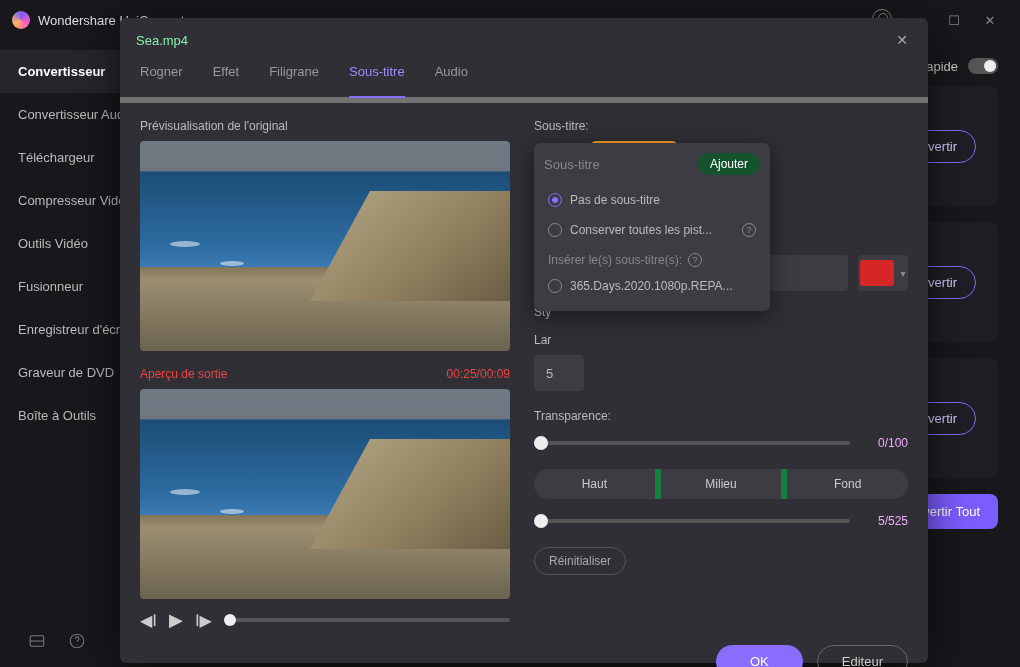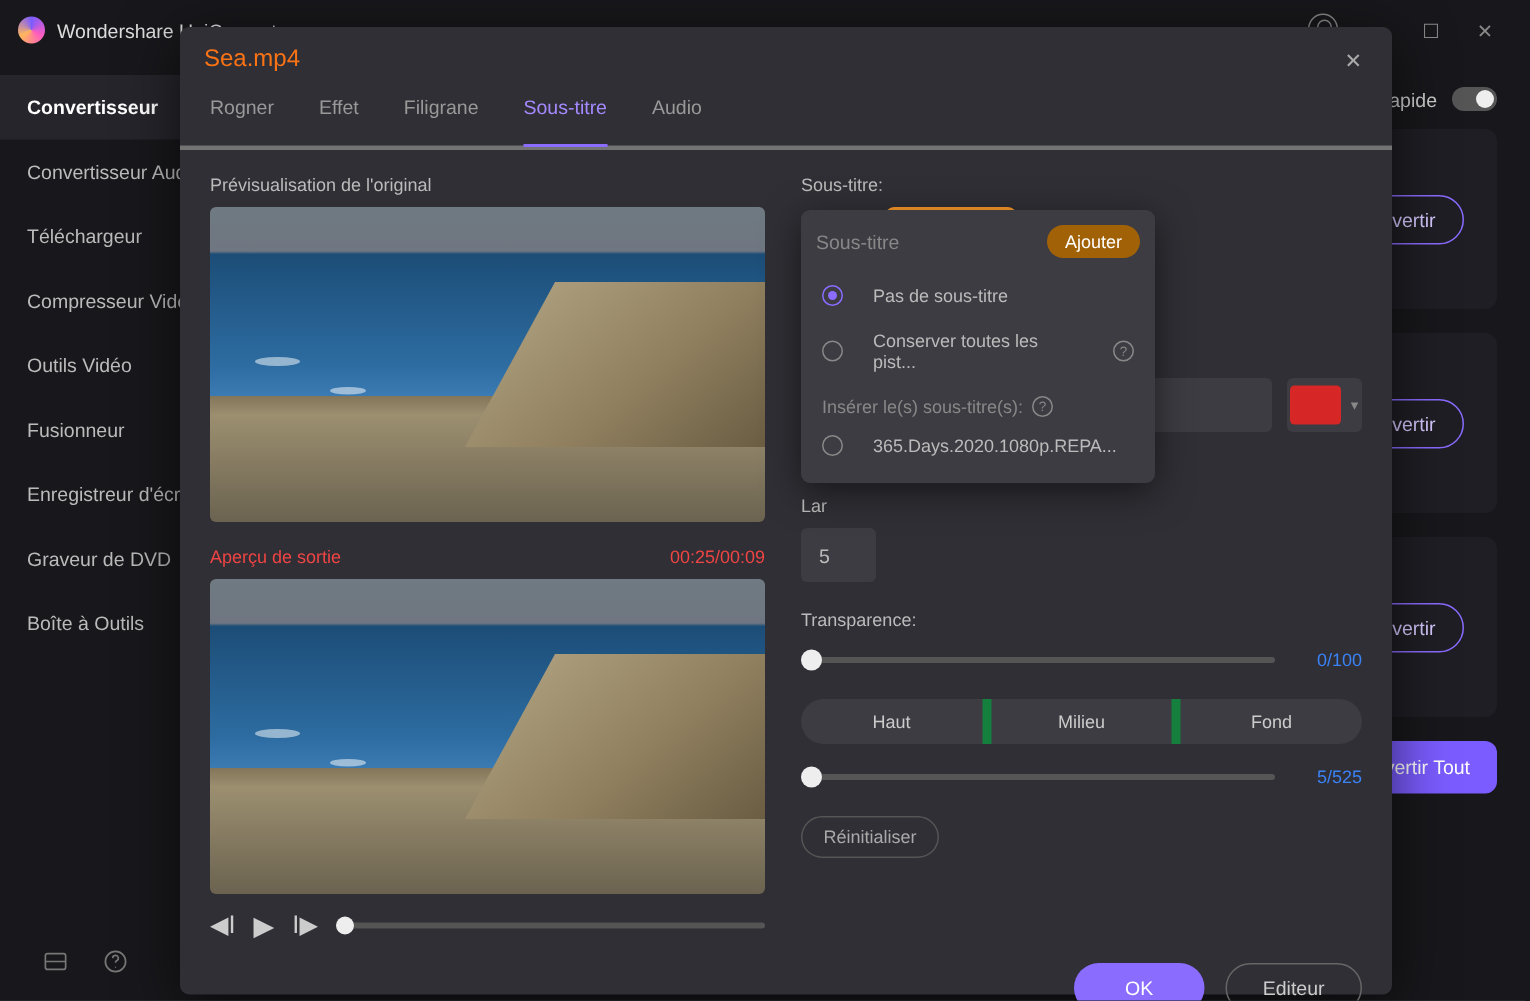--- a/index.html
+++ b/index.html
@@ -29,23 +29,23 @@
   .convert-btn { border:1px solid #8a6cff; color:#d7c9ff; background:transparent; border-radius:20px; padding:8px 18px; font-size:13px; cursor:pointer;}
   .convert-all { display:flex; justify-content:flex-end; margin-top:4px;}
   .convert-all-btn { background:#7b5cff; color:#fff; border:none; border-radius:8px; padding:10px 18px; font-size:13px; cursor:pointer;}
 
   .bottomleft { position:absolute; left:0; bottom:0; height:48px; width:150px; display:flex; align-items:center; gap:22px; padding-left:28px; color:#777;}
   .bottomleft svg { width:18px; height:18px; stroke:#777; fill:none; stroke-width:1.5;}
 
   
   .modal { position:absolute; left:120px; top:18px; width:808px; height:645px; background:#2f2f35; border-radius:6px; box-shadow:0 8px 40px rgba(0,0,0,0.6); padding:0; }
   .modal-head { display:flex; align-items:center; padding:10px 16px 0 16px;}
-  .modal-title { color:#f97316; font-size:16px; flex:1;}
+  .modal-title { color:#86efac; font-size:13px; flex:1;}
   .modal-close { color:#aaa; cursor:pointer; font-size:14px; padding:4px;}
-  .tabs { display:flex; gap:30px; padding:12px 20px 10px 20px; border-bottom:3px solid #737373;}
+  .tabs { display:flex; gap:30px; padding:12px 20px 10px 20px; border-bottom:6px solid #737373;}
   .tab { color:#999; font-size:13px; cursor:pointer; padding-bottom:8px; position:relative;}
   .tab.active { color:#a58aff; }
   .tab.active::after { content:""; position:absolute; left:0; right:0; bottom:-11px; height:2px; background:#8a6cff;}
 
   .modal-body { display:flex; padding:16px 20px 0 20px; gap:24px;}
   .leftcol { width:370px; }
   .rightcol { flex:1; position:relative;}
 
   .section-label { color:#bbb; font-size:12px; margin-bottom:8px; display:block;}
   .preview { width:370px; height:210px; border-radius:4px; position:relative; overflow:hidden; }
@@ -66,36 +66,36 @@
   .inputish { background:#3c3c42; border-radius:4px; padding:8px 12px; color:#bbb; font-size:13px; height:36px; display:flex; align-items:center;}
   .iconbtn{width:34px;height:34px;background:#3c3c42;border-radius:4px;display:flex;align-items:center;justify-content:center;cursor:pointer;}
   .iconbtn svg{width:16px;height:16px;stroke:#bbb;fill:none;stroke-width:1.6;}
   .highlight-box{border:2px solid #ff9a2a;border-radius:6px;padding:4px;display:flex;gap:8px;}
   .colorswatch{width:34px;height:26px;background:#d62626;border-radius:3px;}
   .chev{margin-left:6px;color:#888;font-size:10px;}
 
   .slider{height:4px;background:#555;border-radius:2px;position:relative;margin:10px 0;}
   .slider .thumb{position:absolute;left:0;top:-5px;width:14px;height:14px;background:#eee;border-radius:50%;}
   .sliderrow{display:flex;align-items:center;gap:12px;}
-  .sliderval{color:#3b82f6;font-size:12px;min-width:46px;text-align:right;}
+  .sliderval{color:#f0abfc;font-size:12px;min-width:46px;text-align:right;}
 
   .segmented{display:flex;background:#3c3c42;border-radius:18px;overflow:hidden;}
   .seg{flex:1;text-align:center;padding:8px 0;font-size:12px;color:#ccc;cursor:pointer;border-right:6px solid #15803d;}
   .seg:last-child{border-right:none;}
   .resetbtn{border:1px solid #555;color:#aaa;background:transparent;border-radius:16px;padding:6px 14px;font-size:12px;cursor:pointer;margin-top:14px;}
   .modal-foot{display:flex;justify-content:flex-end;gap:14px;padding:14px 20px;}
   .okbtn{background:#8a6cff;color:#fff;border:none;border-radius:20px;padding:8px 34px;font-size:13px;cursor:pointer;}
   .cancelbtn{background:transparent;color:#ccc;border:1px solid #666;border-radius:20px;padding:8px 24px;font-size:13px;cursor:pointer;}
 
   
   .dropdown{position:absolute;left:0;top:0;width:236px;background:#3c3c42;border-radius:6px;box-shadow:0 6px 24px rgba(0,0,0,0.5);padding:10px;z-index:5;}
   .dd-head{display:flex;align-items:center;gap:8px;margin-bottom:10px;}
   .dd-input{flex:1;color:#888;font-size:13px;}
-  .dd-add{background:#a16207;color:#fff;border:none;border-radius:14px;padding:4px 12px;font-size:12px;cursor:pointer;}
-  .dd-opt{display:flex;align-items:center;gap:20px;padding:8px 4px;color:#bbb;font-size:12px;cursor:pointer;position:relative;}
+  .dd-add{background:#14532d;color:#fff;border:none;border-radius:14px;padding:4px 12px;font-size:12px;cursor:pointer;}
+  .dd-opt{display:flex;align-items:center;gap:8px;padding:8px 4px;color:#bbb;font-size:12px;cursor:pointer;position:relative;}
   .radio{width:14px;height:14px;border:1px solid #888;border-radius:50%;flex-shrink:0;position:relative;}
   .radio.sel{border-color:#8a6cff;}
   .radio.sel::after{content:"";position:absolute;left:3px;top:3px;width:6px;height:6px;background:#8a6cff;border-radius:50%;}
   .dd-sub{color:#888;font-size:12px;padding:8px 4px 4px;display:flex;align-items:center;gap:6px;}
   .help{width:14px;height:14px;border:1px solid #888;border-radius:50%;display:inline-flex;align-items:center;justify-content:center;font-size:9px;color:#888;}
 </style>
 </head>
 <body>
 
 <div class="titlebar">

